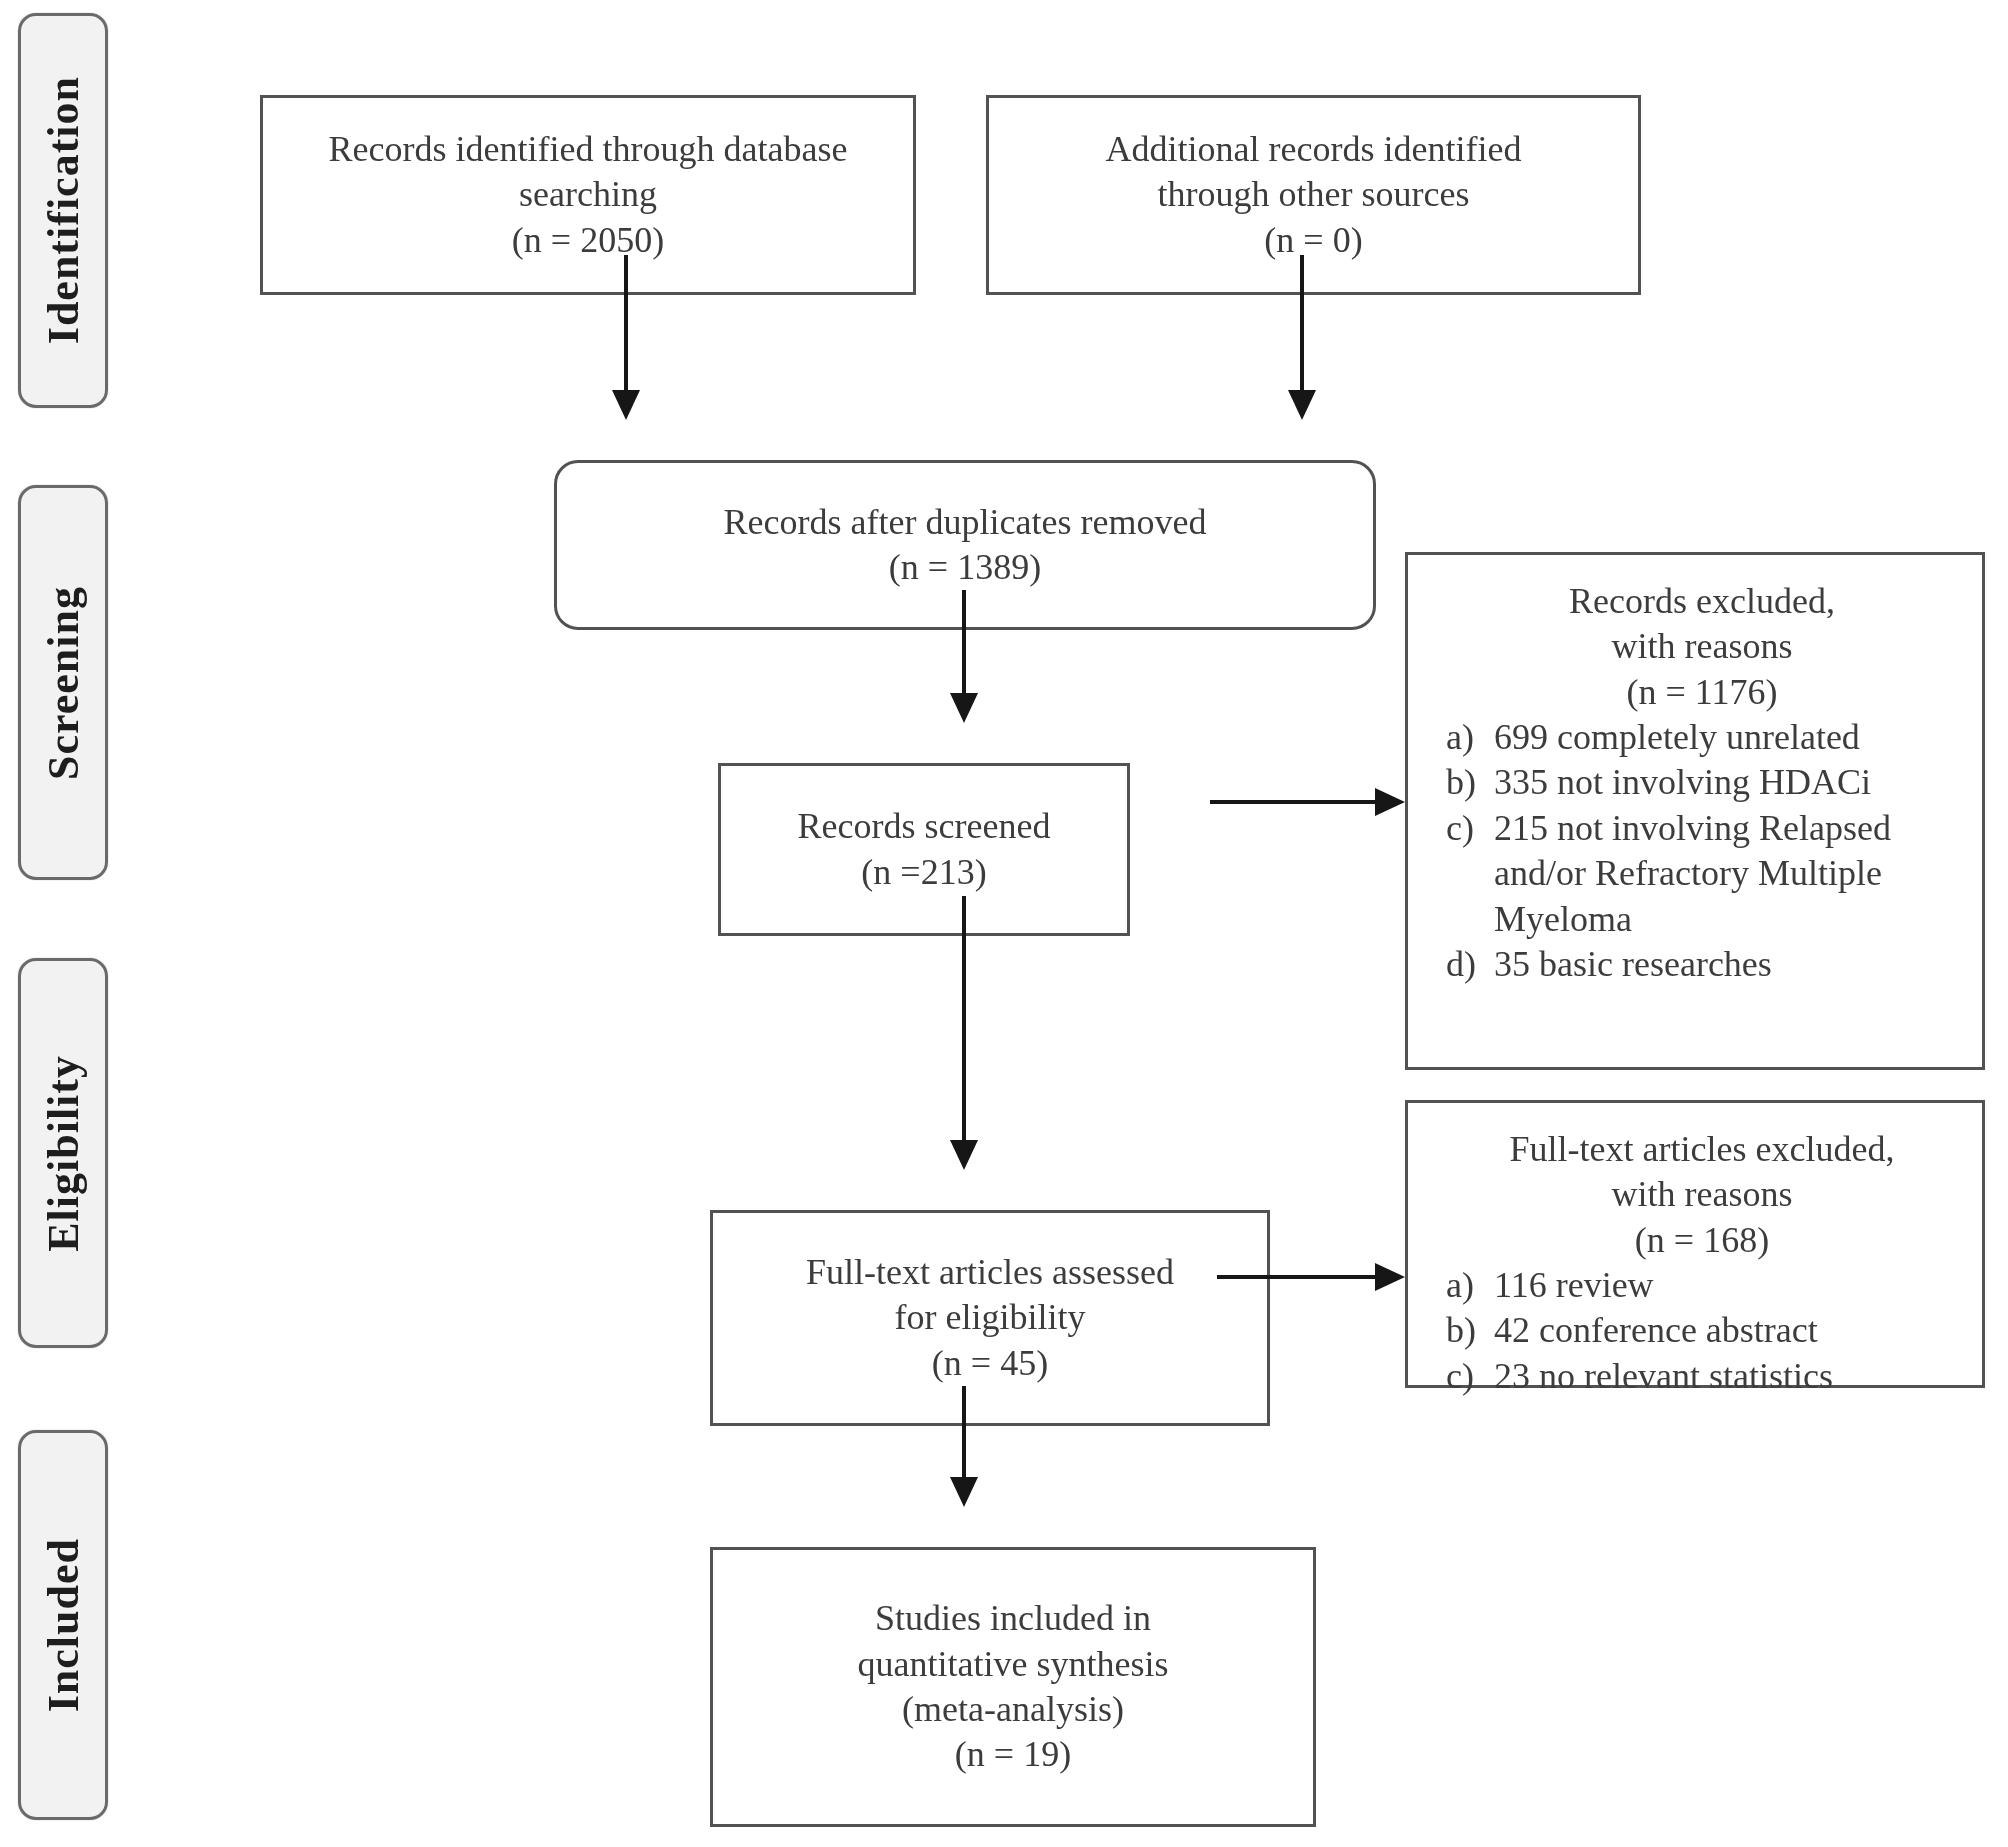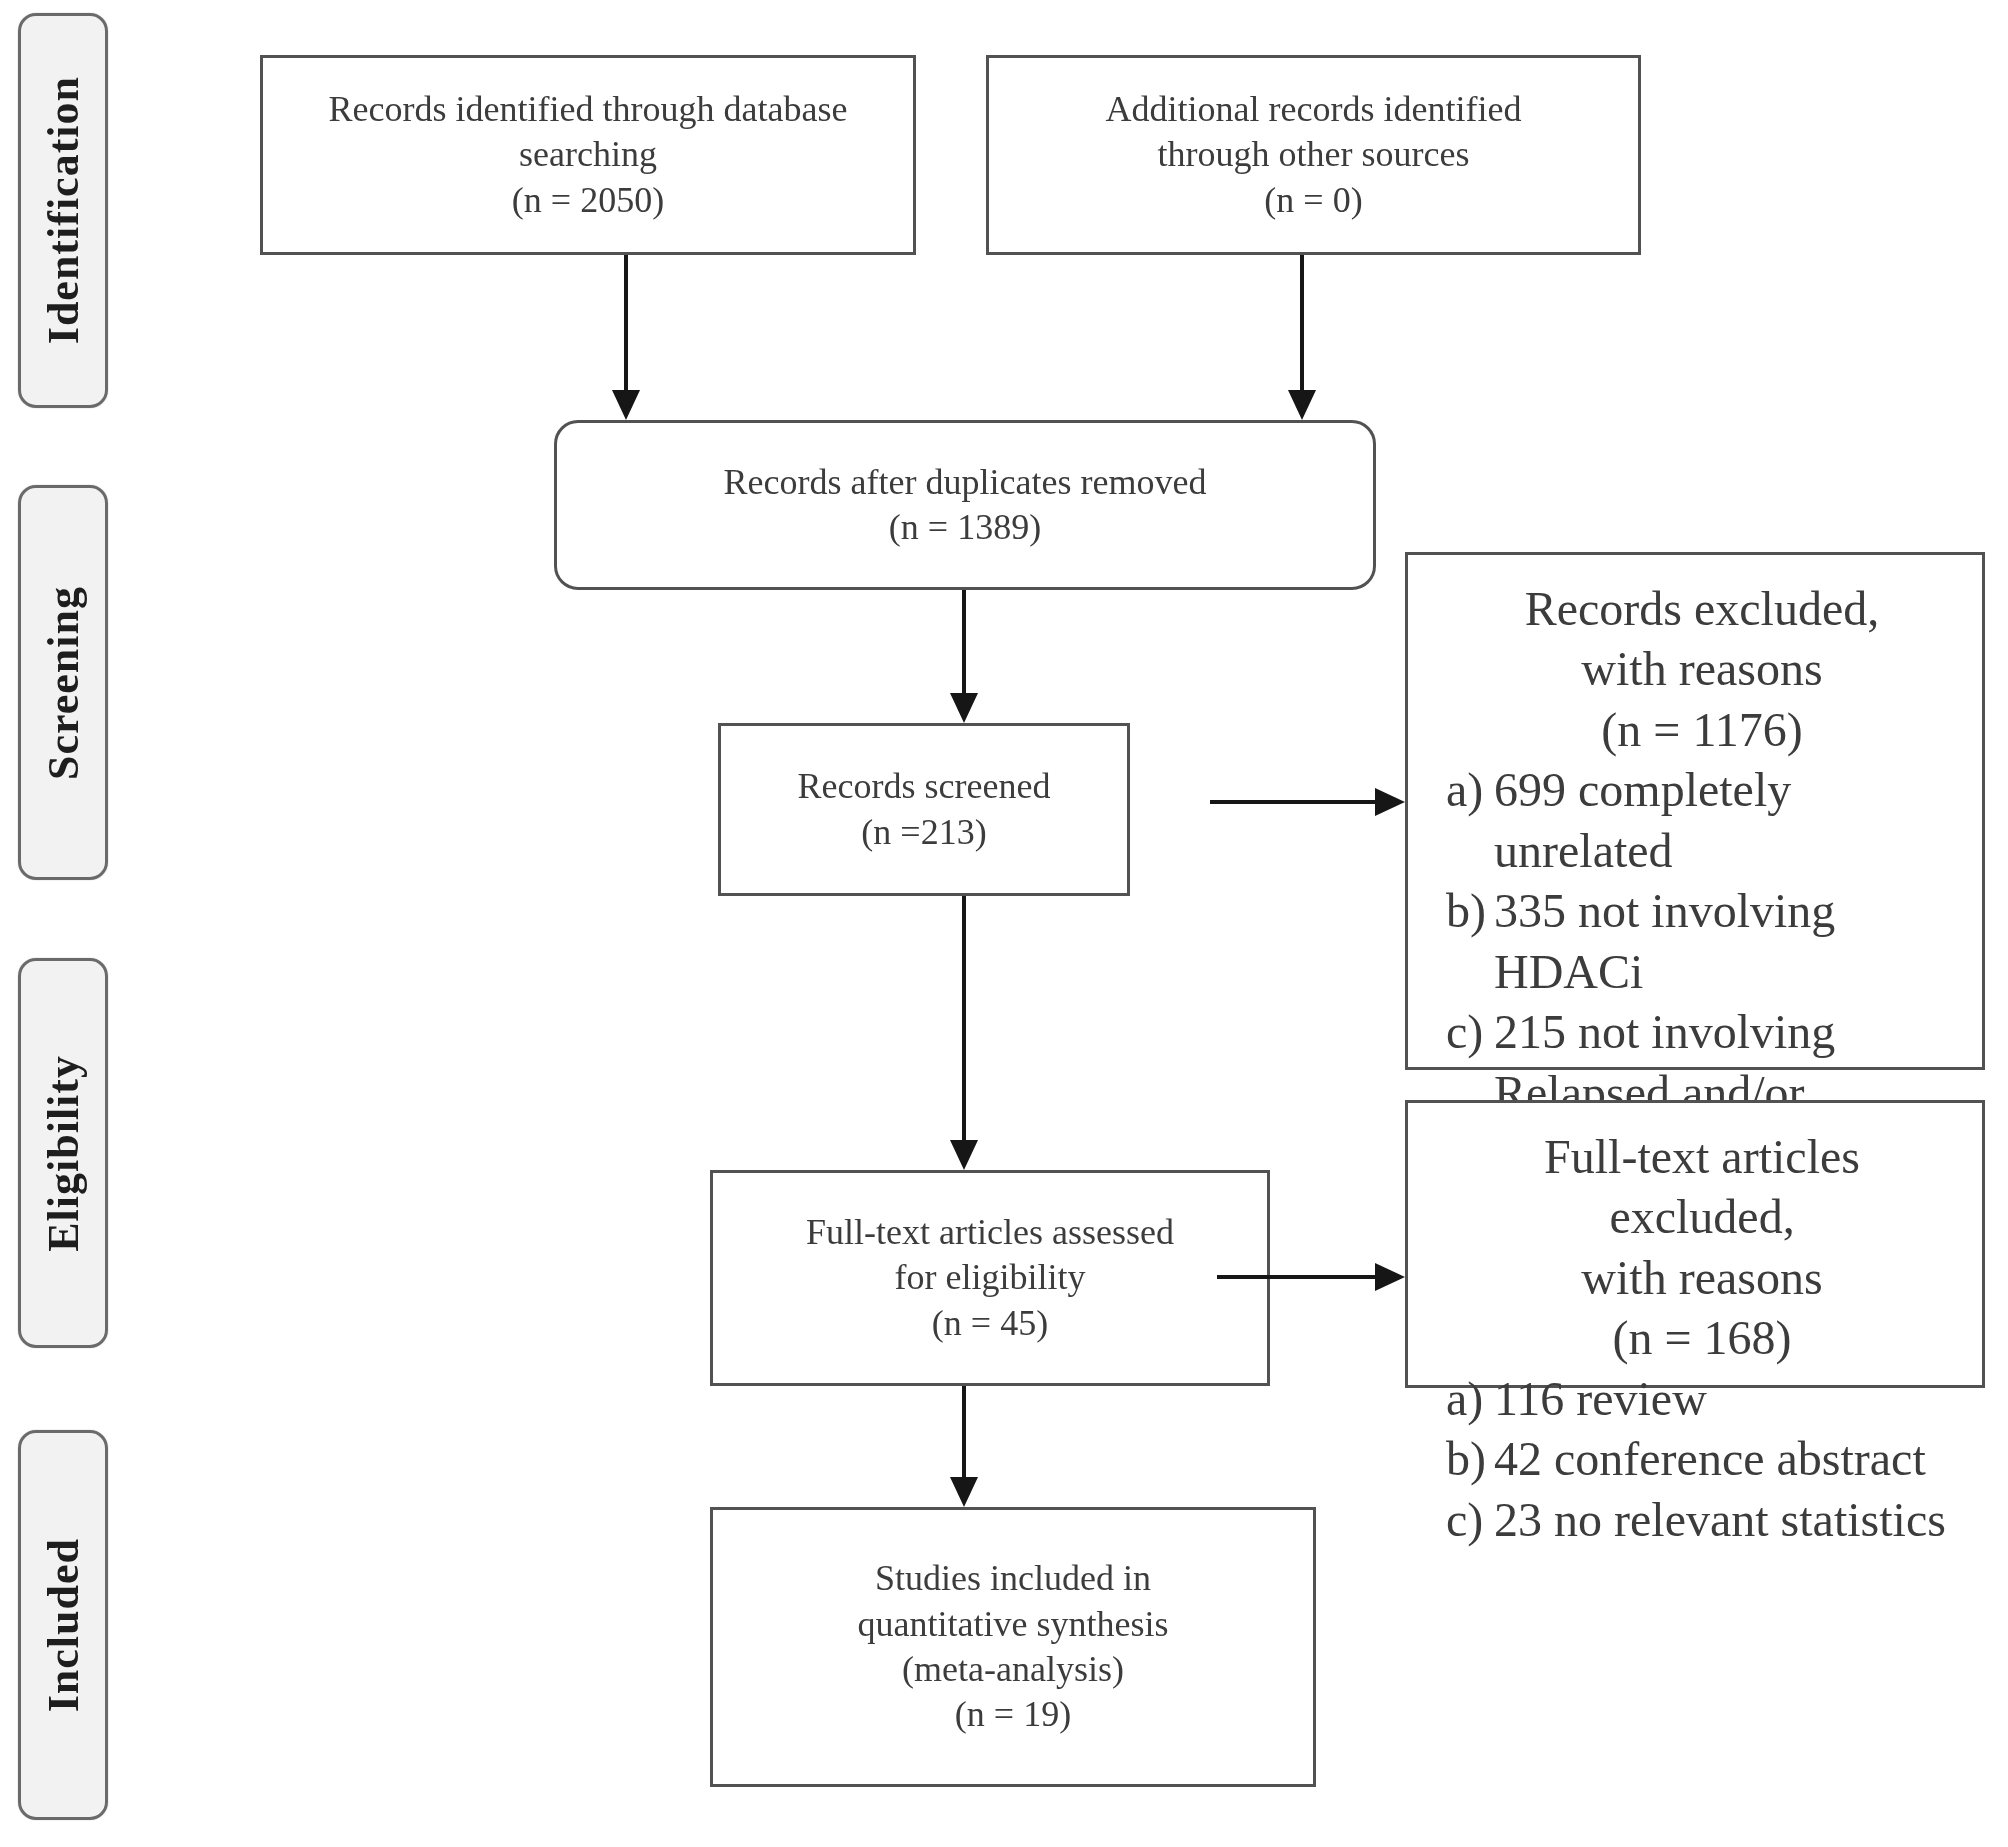--- a/index.html
+++ b/index.html
@@ -44,33 +44,34 @@
     position: absolute;
     border: 3px solid #525252;
     box-sizing: border-box;
     background: #ffffff;
     display: flex;
     align-items: center;
     justify-content: flex-end;
     text-align: center;
     font-size: 36px;
     line-height: 1.26;
+    margin-top: 40px;
   }
   .flow-box .box-text {
     white-space: pre-line;
     display: block;
     width: 100%;
   }
   
   .excl-box {
     position: absolute;
     border: 3px solid #525252;
     box-sizing: border-box;
     background: #ffffff;
-    font-size: 48px;
+    font-size: 36px;
     line-height: 1.26;
     padding: 24px 24px 10px 38px;
     display: flex;
     flex-direction: column;
   }
   .excl-title {
     white-space: pre-line;
     text-align: center;
     width: 100%;
   }

